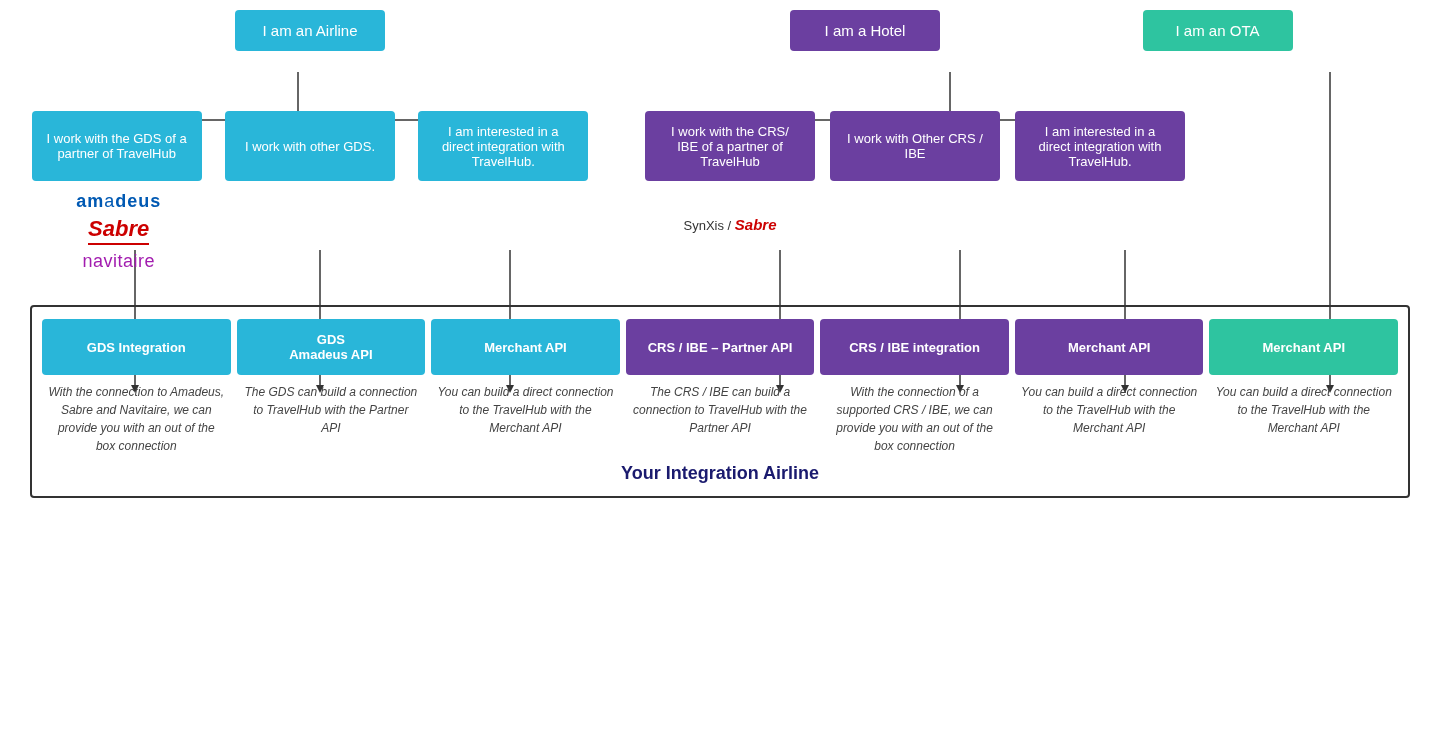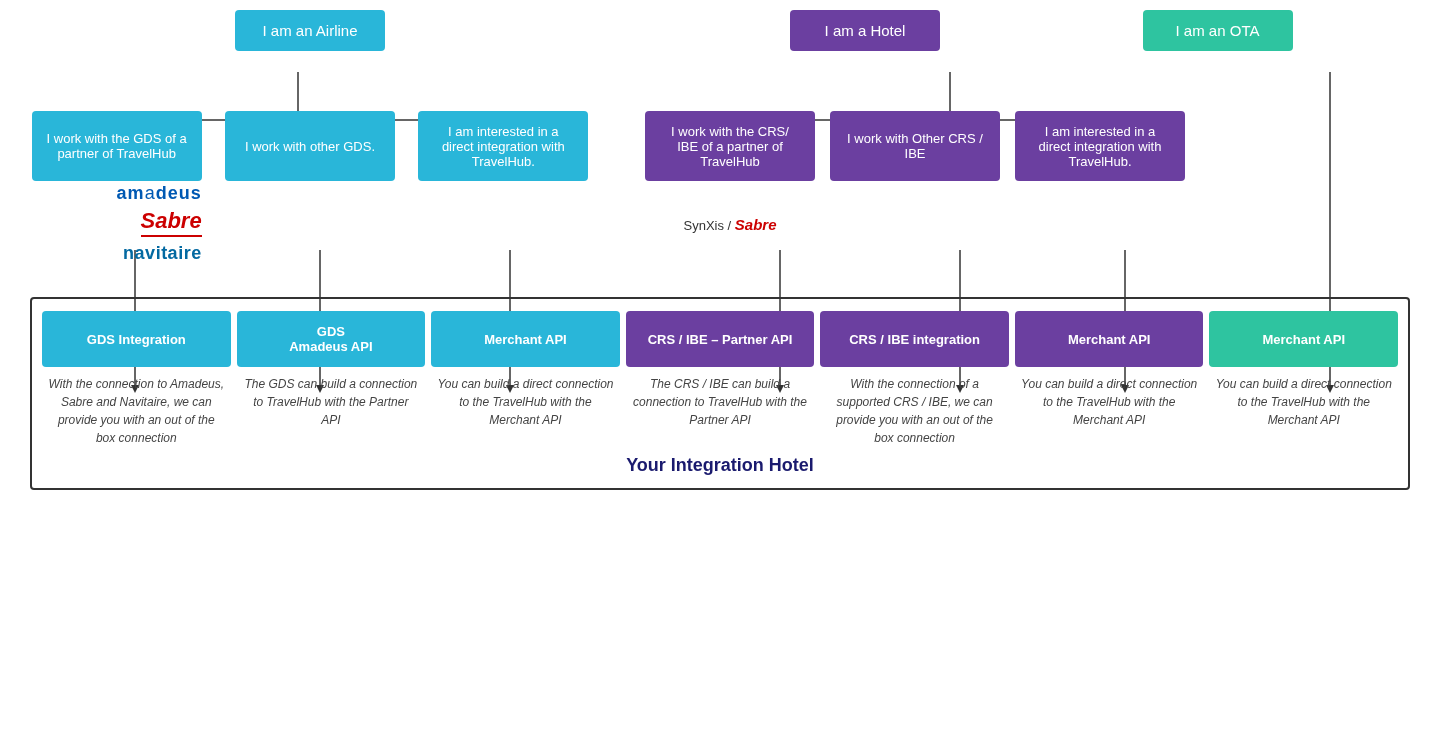--- a/index.html
+++ b/index.html
@@ -75,22 +75,22 @@
       font-weight: 900;
       font-style: italic;
       color: #cc0000;
       border-bottom: 2px solid #cc0000;
       padding-bottom: 1px;
     }
 
     .logo-navitaire {
       font-family: Arial, sans-serif;
       font-size: 18px;
-      font-weight: bold;
-      color: #0369a1;
+      font-weight: normal;
+      color: #a21caf;
       letter-spacing: 0.5px;
     }
 
     .synxis-sabre {
       font-size: 13px;
       color: #333;
       margin-top: 4px;
     }
     .synxis-sabre .sabre-red {
       font-style: italic;
@@ -252,21 +252,21 @@
       </div>
 
       <div style="height:60px;"></div>
 
       <div style="display:flex; justify-content:flex-start; gap:0; align-items:flex-start; padding:0;">
 
         <div style="width:580px; display:flex; justify-content:space-around;">
           <div style="display:flex; flex-direction:column; align-items:center; width:185px;">
             <div class="sub-box airline">I work with the GDS of a partner of TravelHub</div>
 
-            <div class="logos-area" style="margin-top:2px; align-items:flex-end; width:170px;">
+            <div class="logos-area" style="margin-top:10px; align-items:center; width:170px;">
               <div class="logo-amadeus">
                 <span style="color:#0059b3;">a</span><span style="color:#0059b3;">m</span><span style="color:#0059b3; font-weight:300;">a</span><span style="color:#0059b3;">deus</span>
               </div>
               <div class="logo-sabre" style="margin-top:2px; margin-left:0;">Sabre</div>
               <div class="logo-navitaire" style="margin-top:4px;">navitaire</div>
             </div>
           </div>
           <div style="display:flex; flex-direction:column; align-items:center; width:185px;">
             <div class="sub-box airline">I work with other GDS.</div>
           </div>
@@ -332,18 +332,18 @@
             <div class="int-box hotel">Merchant API</div>
             <div class="desc-text">You can build a direct connection to the TravelHub with the Merchant API</div>
           </div>
 
           <div class="int-col">
             <div class="int-box ota">Merchant API</div>
             <div class="desc-text">You can build a direct connection to the TravelHub with the Merchant API</div>
           </div>
         </div>
 
-        <div class="bottom-title">Your Integration Hotel</div>
+        <div class="bottom-title">Your Integration Airline</div>
       </div>
 
     </div>
   </div>
 </div>
 
 </body></html>

